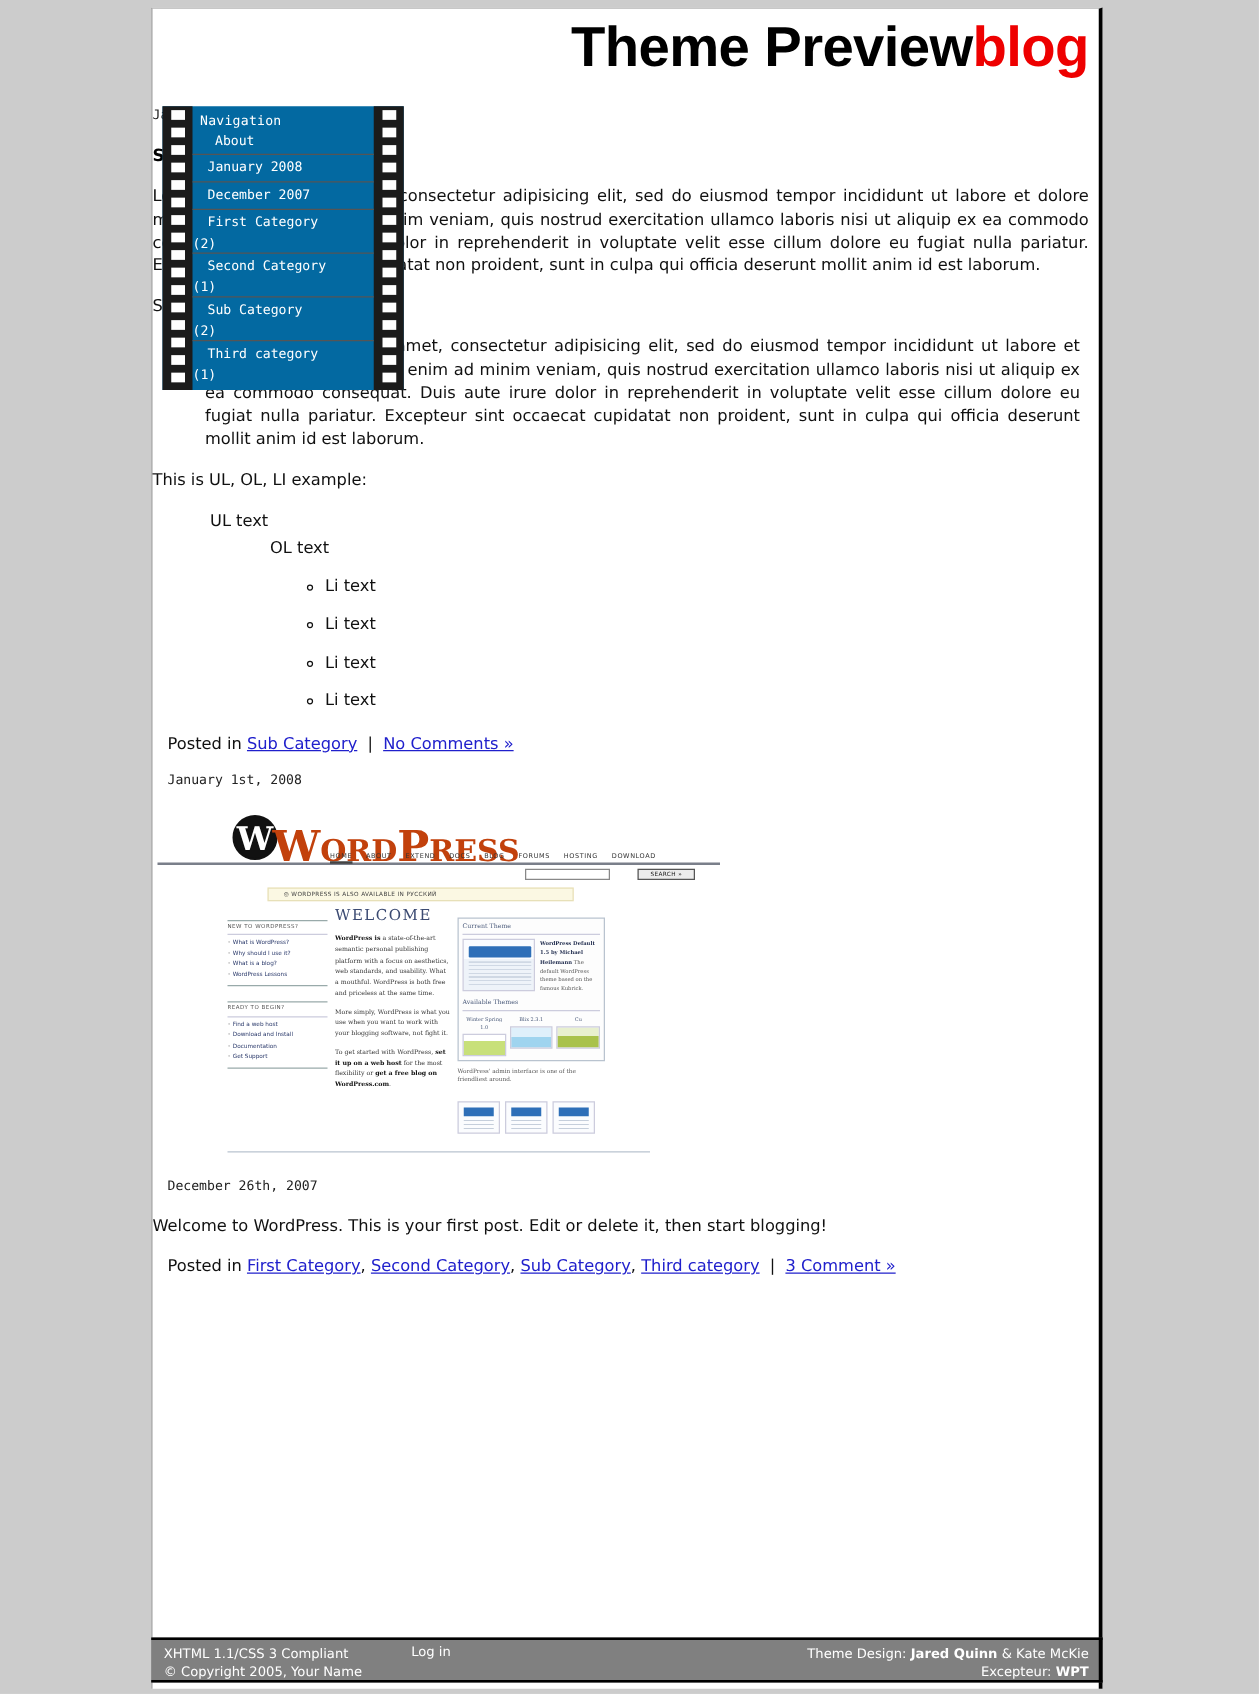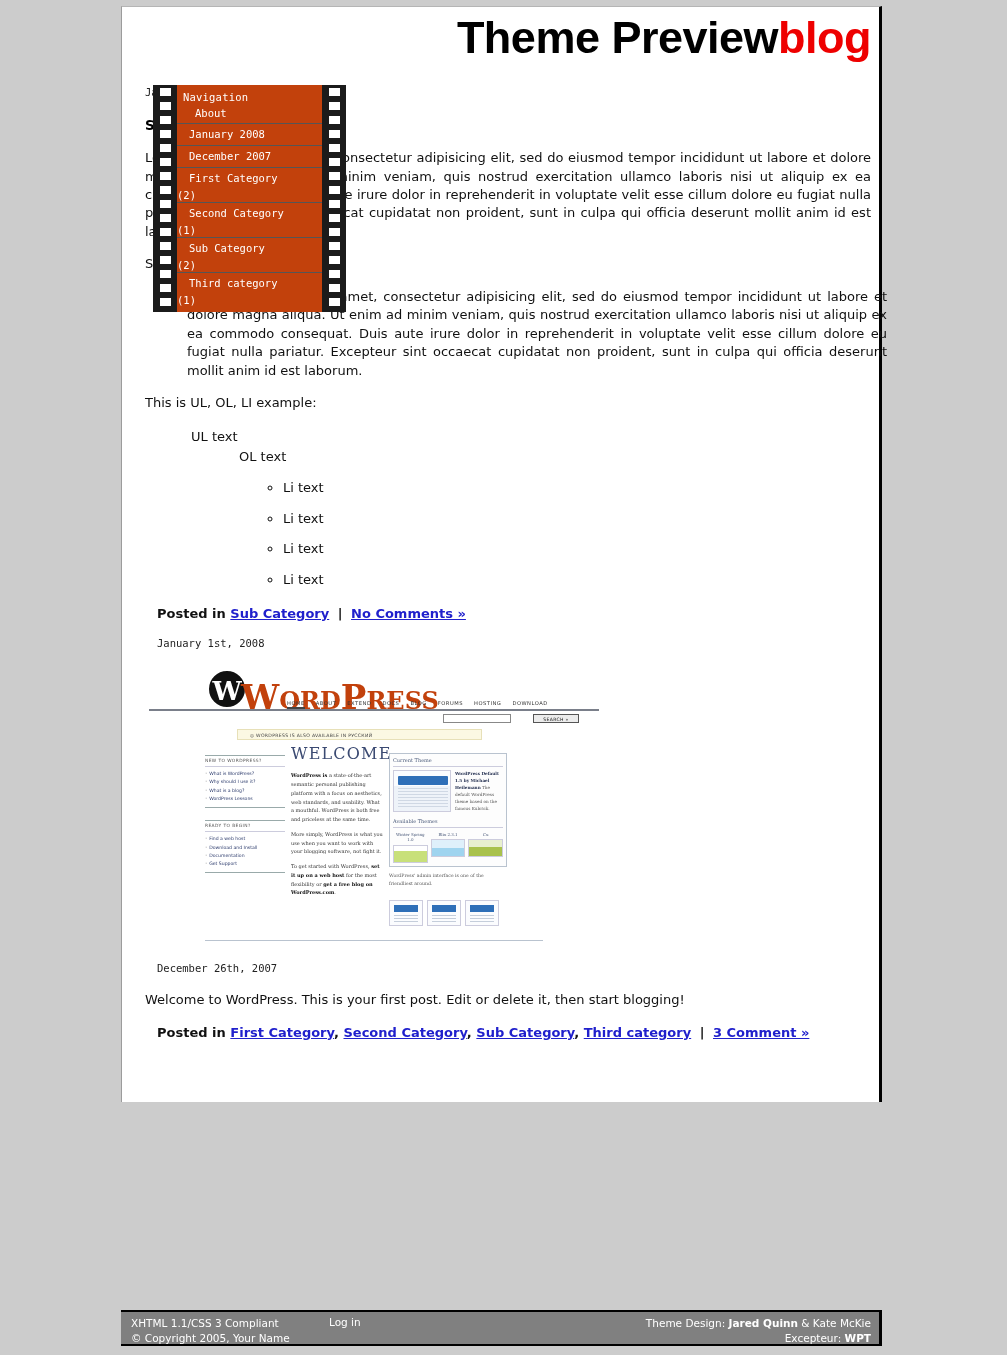--- a/index.html
+++ b/index.html
@@ -13,26 +13,25 @@
     width: 1007px; height: 1355px;
     position: relative;
     overflow: hidden;
   }
 
   
   #page {
     position: absolute;
     left: 121px; top: 6px;
     width: 761px;
-    height: 1096px;
+    height: 1345px;
     background: #ffffff;
     border-left: 1px solid #9c9c9c;
     border-right: 3px solid #000000;
     border-top: 1px solid #b5b5b5;
-    padding-left: 23px;
   }
 
   
   #header {
     height: 66px;
     padding: 8px 8px 0 0;
     text-align: right;
   }
   #site-title {
     font-family: "Liberation Sans", "DejaVu Sans", sans-serif;
@@ -46,21 +45,21 @@
   #site-title .red { color: #ee0000; }
 
   
   #body-wrap { position: relative; }
 
   
   #sidebar {
     position: absolute;
     left: 8px; top: 0;
     width: 193px;
-    background: #c2410c;
+    background: #0369a1;
     padding: 0 24px 0 24px;
     color: #ffffff;
     font-family: "DejaVu Sans Mono", "Liberation Mono", monospace;
     font-size: 10.5px;
     z-index: 5;
   }
   
   #sidebar::before, #sidebar::after {
     content: "";
     position: absolute;
@@ -153,21 +152,21 @@
   blockquote p { margin: 0; text-align: justify; }
 
   ul.lvl1 { margin: 0 0 0 0; padding: 0 0 0 46px; list-style: none; }
   ul.lvl1 > li { margin: 0; padding: 0; }
   ol.lvl2 { margin: 0; padding: 0 0 0 48px; list-style: none; }
   ol.lvl2 > li { margin: 0; padding: 0; }
   ul.lvl3 { margin: 0; padding: 0 0 0 44px; list-style: circle; }
   ul.lvl3 > li { margin: 12px 0 0 0; padding: 0; }
   .list-line { padding: 1px 0; }
 
-  .posted-in { margin: 16px 0 0 12px; font-size: 13px; font-weight: bold; }
+  .posted-in { margin: 16px 0 0 12px; font-size: 13px; }
   a { color: #2020cc; text-decoration: underline; }
 
   .sep { margin: 0 4px; }
 
   
   .wp-shot {
     margin: 18px 0 20px 4px;
     width: 450px;
     background: #ffffff;
     font-family: "DejaVu Serif", "Liberation Serif", serif;
@@ -232,21 +231,21 @@
     padding: 2px 0 2px 0; margin-top: 12px;
   }
   .wp-linklist {
     font-family: "DejaVu Sans", "Liberation Sans", sans-serif;
     font-size: 4.6px; color: #2b3a6b; line-height: 1.85;
     padding: 3px 0 3px 0;
     border-bottom: 1px solid #9aa;
   }
   .wp-linklist div::before { content: "◦ "; color: #888; }
   .wp-welcome {
-    font-size: 16px; color: #3b4a72; letter-spacing: 1.2px;
+    font-size: 12px; color: #3b4a72; letter-spacing: 1.2px;
     margin-bottom: 6px; font-variant: small-caps;
   }
   .wp-para { font-size: 5px; color: #333; line-height: 1.75; margin-bottom: 6px; }
   .wp-para b { color: #111; }
 
   .wp-panel {
     border: 1px solid #b9c3cf; background: #fdfdfd;
     padding: 3px; margin-top: 10px;
   }
   .wp-panel-title {

